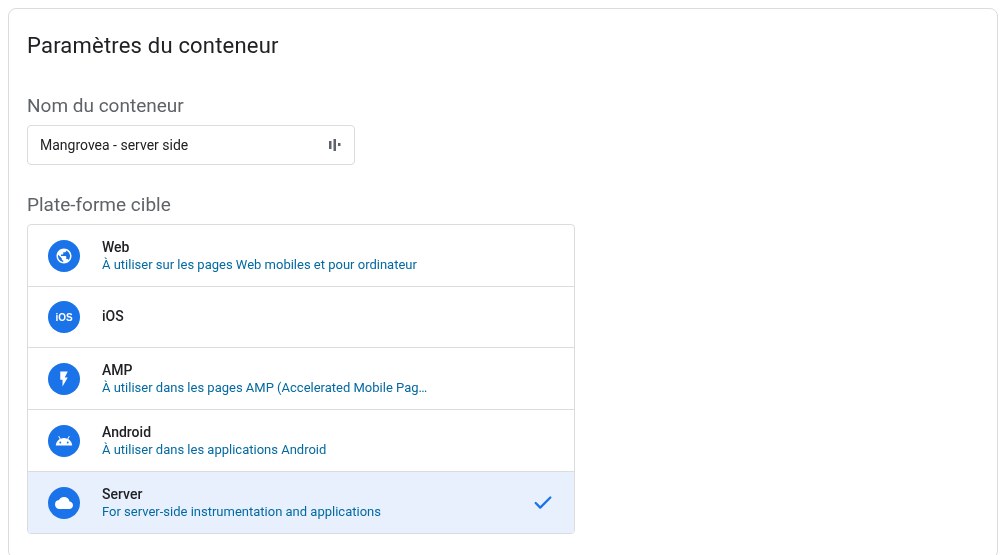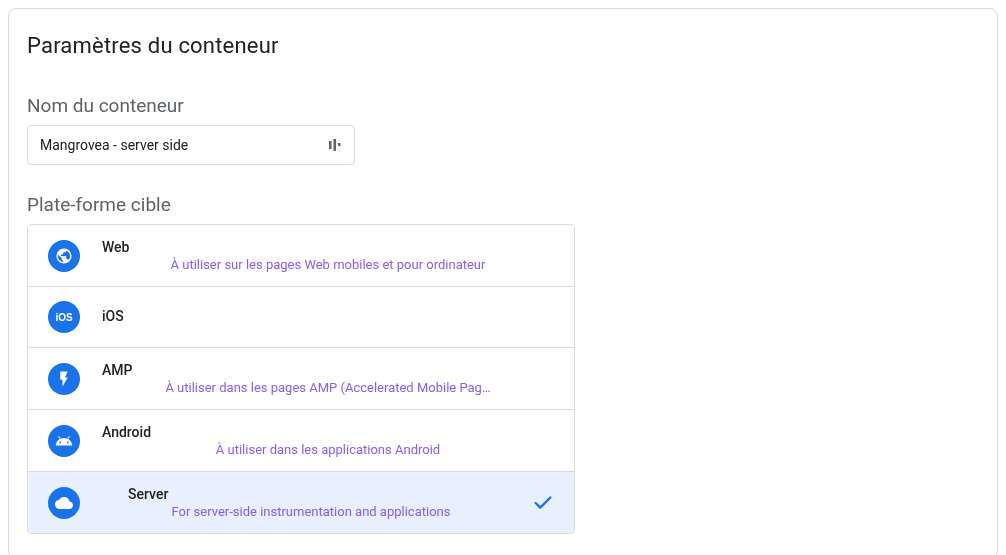--- a/index.html
+++ b/index.html
@@ -67,21 +67,20 @@
     .platform-item {
       display: flex;
       align-items: center;
       padding: 14px 20px;
       border-bottom: 1px solid #dadce0;
       cursor: pointer;
       position: relative;
     }
     .platform-item:last-child {
       border-bottom: none;
-      gap: 26px;
     }
     .platform-item.selected {
       background: #e8f0fe;
     }
     .platform-icon {
       width: 32px;
       height: 32px;
       border-radius: 50%;
       background: #1a73e8;
       display: flex;
@@ -100,25 +99,24 @@
       min-width: 0;
     }
     .platform-name {
       font-size: 14px;
       font-weight: 500;
       color: #202124;
       margin-bottom: 2px;
     }
     .platform-desc {
       font-size: 13px;
-      color: #8b5cf6;
+      color: #0369a1;
       white-space: nowrap;
       overflow: hidden;
       text-overflow: ellipsis;
-      text-align: center;
     }
     .check-icon {
       color: #1a73e8;
       width: 22px;
       height: 22px;
       margin-left: 12px;
       flex-shrink: 0;
     }
     .ios-text {
       font-size: 10px;

